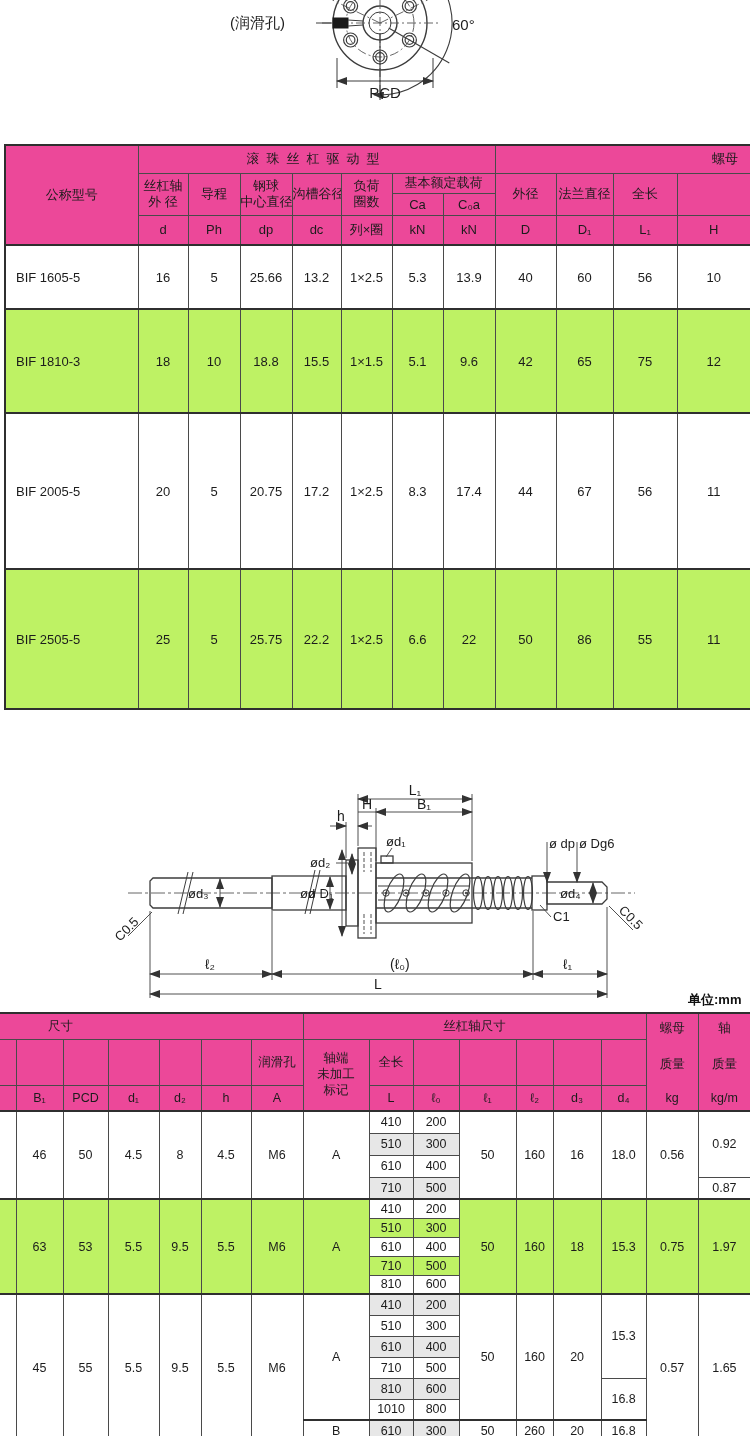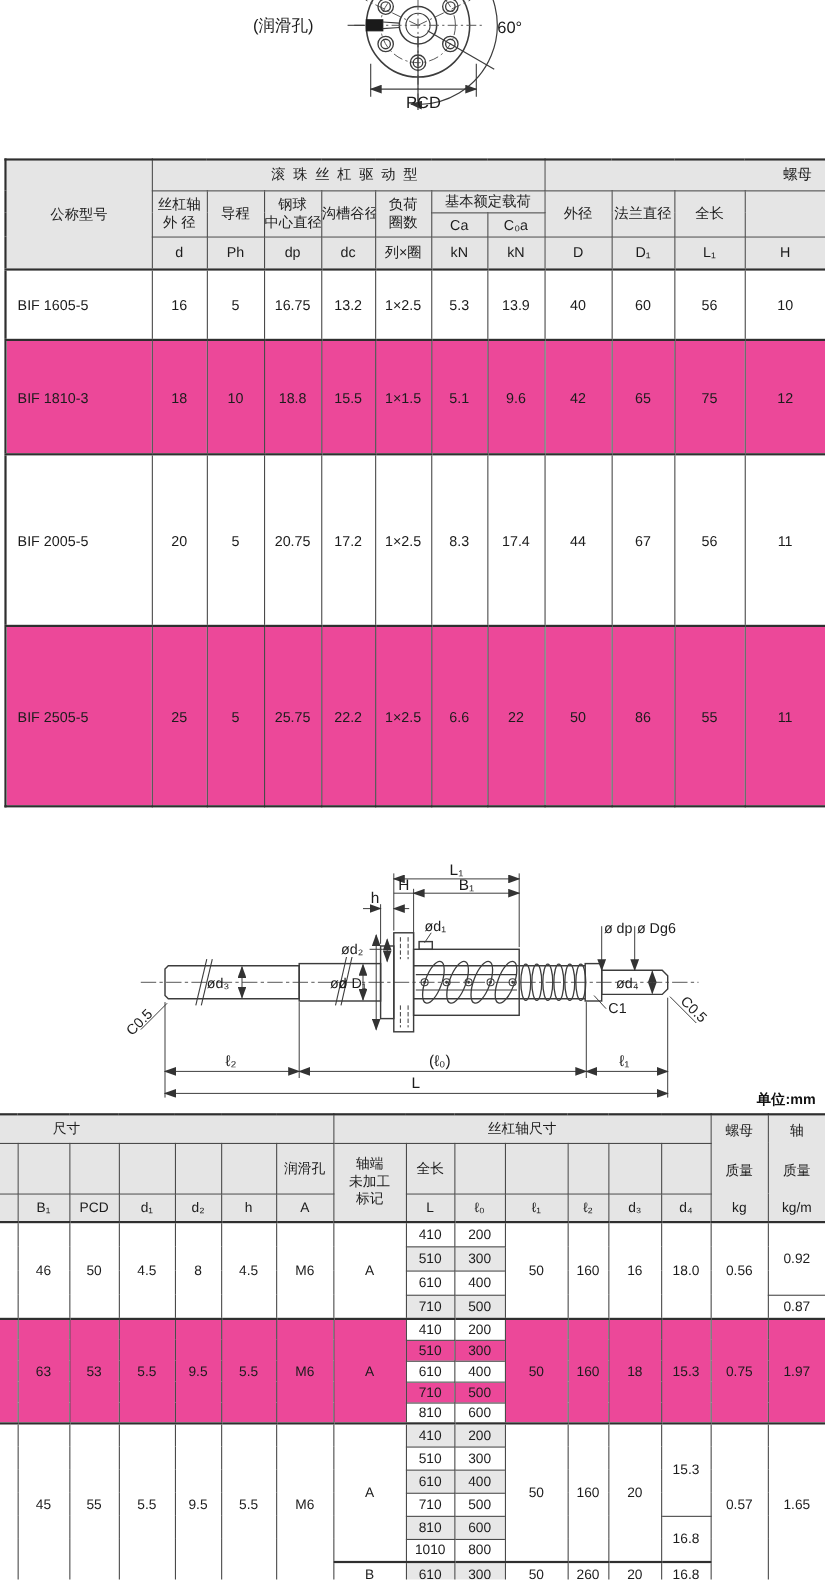--- a/index.html
+++ b/index.html
@@ -2,35 +2,35 @@
 <html><head>
 <meta charset="utf-8">
 <style>
   *{box-sizing:border-box;margin:0;padding:0}
   html,body{width:750px;height:1436px;overflow:hidden}
   body{position:relative;background:#fff;font-family:"Liberation Sans","DejaVu Sans",sans-serif;color:#1c1c1c}
   svg text{font-family:"Liberation Sans","DejaVu Sans",sans-serif;fill:#1c1c1c}
   table{border-collapse:collapse;table-layout:fixed;position:absolute;background:#fff}
   th,td{border:1px solid #4a4a4a;font-weight:normal;text-align:center;vertical-align:middle;
         padding:0;overflow:hidden;white-space:nowrap;font-size:13px}
-  thead th{background:#e5e5e5}
+  thead th{background:#ec4899}
   .t1{left:4px;top:144px;width:746px;border:2px solid #2f2f2f}
   .t2{left:-6px;top:1012px;width:756px;border:2px solid #2f2f2f}
   .t2 th,.t2 td{font-size:12.5px}
   .rh28{height:28px}.rh20{height:20px}.rh22a{height:22px}.rh30{height:30px}
-  .rh76{height:64px}.rh104{height:104px}.rh156{height:156px}.rh176{height:164px}
+  .rh76{height:64px}.rh104{height:104px}.rh156{height:156px}.rh176{height:140px}
   .rh26{height:26px}.rh44{height:44px}.rh22{height:22px}.rh19{height:19px}.rh21{height:21px}
   .model{text-align:left;padding-left:10px}
   .nut-h{text-align:right;padding-right:12px}
   .drive-h{letter-spacing:7px}
   .dims-h{text-align:left;padding-left:52px}
   .b2b{border-bottom:2px solid #2f2f2f}
   tr.sep>td{border-top:2px solid #2f2f2f}
   td.bt{border-top:2px solid #2f2f2f}
-  tr.gr>td{background:#ec4899}
+  tr.gr>td{background:#bef264}
   td.ps{background:#e7e7e7}
   tr.gr>td.pw{background:#fff}
   .pair{font-size:12px}
   .masscell{height:96px;display:flex;flex-direction:column;justify-content:space-between;
             align-items:center;padding:6px 0 5px 0}
   .unit-note{position:absolute;top:991px;left:688px;font-size:13px;font-weight:bold;color:#111}
   .twoline div{line-height:1.25}
 </style>
 </head>
 <body>
@@ -154,21 +154,21 @@
       <th class="b2b">D₁</th>
       <th class="b2b">L₁</th>
       <th class="b2b">H</th>
     </tr>
   </thead>
   <tbody>
     <tr class="rh76">
       <td class="model">BIF 1605-5</td>
       <td>16</td>
       <td>5</td>
-      <td>16.75</td>
+      <td>25.66</td>
       <td>13.2</td>
       <td>1×2.5</td>
       <td>5.3</td>
       <td>13.9</td>
       <td>40</td>
       <td>60</td>
       <td>56</td>
       <td>10</td>
     </tr>
     <tr class="rh104 sep gr">

